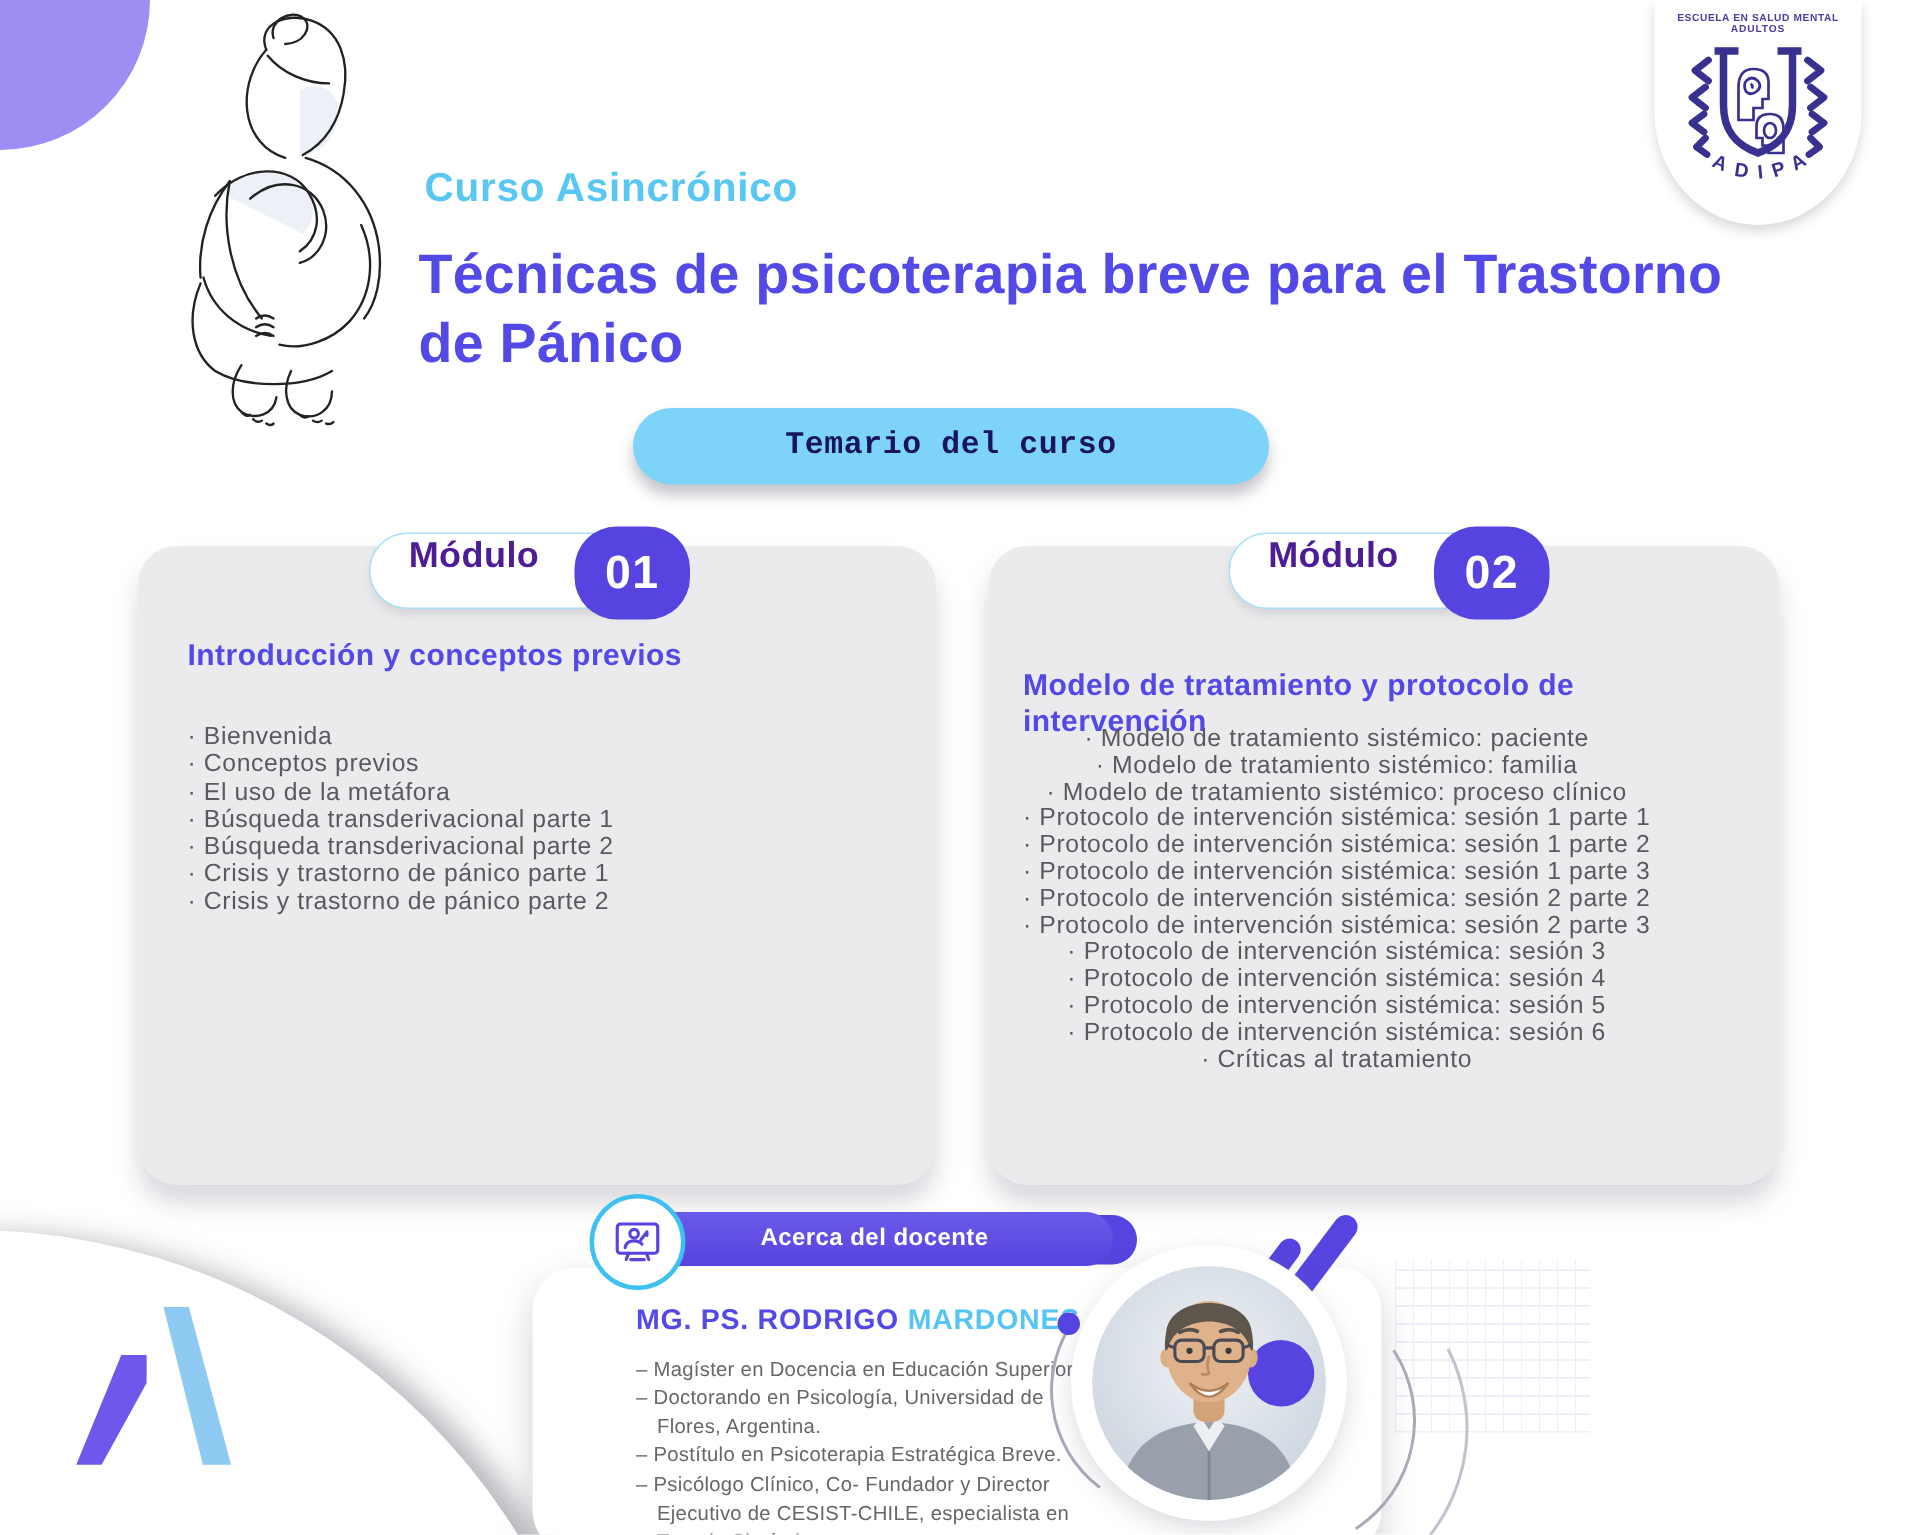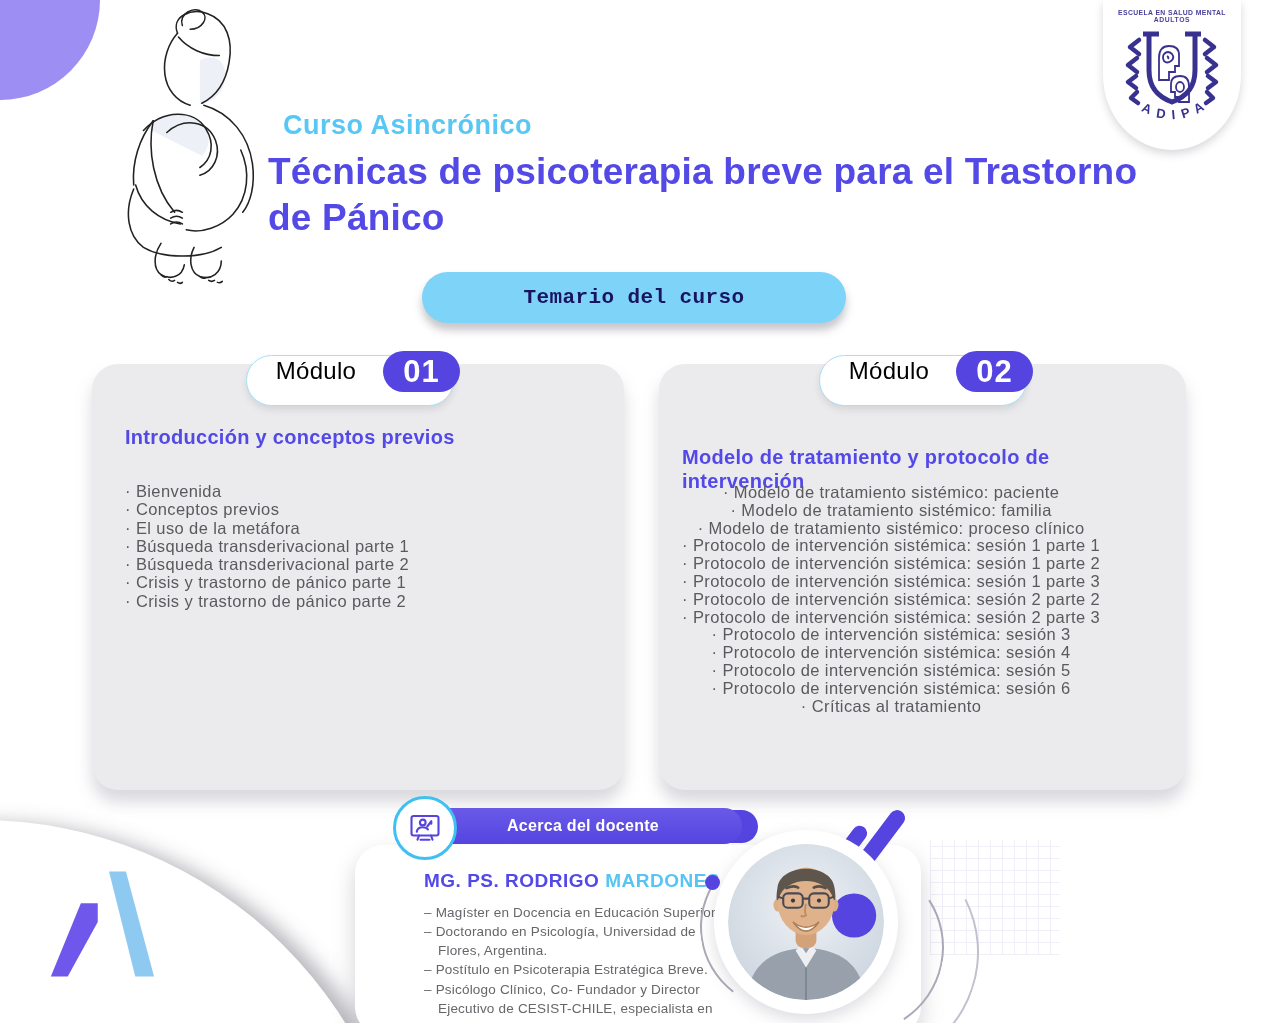--- a/index.html
+++ b/index.html
@@ -35,22 +35,22 @@
 
   
   .card{background:#EBEBED;border-radius:26px;box-shadow:0 12px 16px rgba(120,120,135,.28);z-index:2;}
   .card1{left:92px;top:364px;width:532px;height:426px;}
   .card2{left:659px;top:364px;width:527px;height:426px;}
   .mod-badge{width:214px;height:57px;z-index:3;}
   .mod-badge .pill{position:absolute;left:0;top:4px;width:206px;height:49px;background:#fff;
     border:1.5px solid #A7DFF9;border-radius:26px;box-shadow:0 4px 6px rgba(120,120,135,.18);}
   .mod-badge .mod-label{position:absolute;left:0;top:4px;width:140px;height:31px;
     display:flex;align-items:center;justify-content:center;
-    font-size:24px;font-weight:400;color:#000000;letter-spacing:.3px;}
-  .mod-badge .mod-num{position:absolute;right:0;top:0;width:77px;height:41px;background:#5544DF;
+    font-size:24px;font-weight:700;color:#4c1d95;letter-spacing:.3px;}
+  .mod-badge .mod-num{position:absolute;right:0;top:0;width:77px;height:62px;background:#5544DF;
     border-radius:28px;display:flex;align-items:center;justify-content:center;
     color:#fff;font-size:31px;font-weight:800;letter-spacing:1px;}
   .badge1{left:246px;top:351px;}
   .badge2{left:819px;top:351px;}
   .card h3{position:absolute;margin:0;font-size:20px;font-weight:800;color:#5349E6;letter-spacing:.3px;}
   .card1 h3{left:33px;top:62px;width:440px;}
   .card2 h3{left:23px;top:62px;width:410px;line-height:24px;margin-top:19px;}
   .card ul{position:absolute;margin:0;padding:0;list-style:none;color:#5A5A5E;font-size:16.5px;letter-spacing:.4px;}
   .card1 ul{left:33px;top:118px;line-height:18.3px;}
   .card2 ul{left:23px;top:120px;line-height:17.8px;text-align:center;}
@@ -146,21 +146,21 @@
       </g>
     </g>
     <path id="adipa-arc" d="M30,84 Q65,106 100,84" fill="none"></path>
     <text font-size="13" font-weight="bold" fill="#39318F" letter-spacing="7" font-family="Liberation Sans, sans-serif">
       <textPath href="#adipa-arc" startOffset="6%">ADIPA</textPath>
     </text>
   </svg>
 </div>
 
 <div class="abs kicker">Curso Asincrónico</div>
-<h1 class="abs title" style="margin:1px">Técnicas de psicoterapia breve para el Trastorno de Pánico</h1>
+<h1 class="abs title" style="margin:12px">Técnicas de psicoterapia breve para el Trastorno de Pánico</h1>
 <button class="abs temario-btn">Temario del curso</button>
 
 <div class="abs card card1">
   <h3>Introducción y conceptos previos</h3>
   <ul>
       <li>· Bienvenida</li>
       <li>· Conceptos previos</li>
       <li>· El uso de la metáfora</li>
       <li>· Búsqueda transderivacional parte 1</li>
       <li>· Búsqueda transderivacional parte 2</li>

